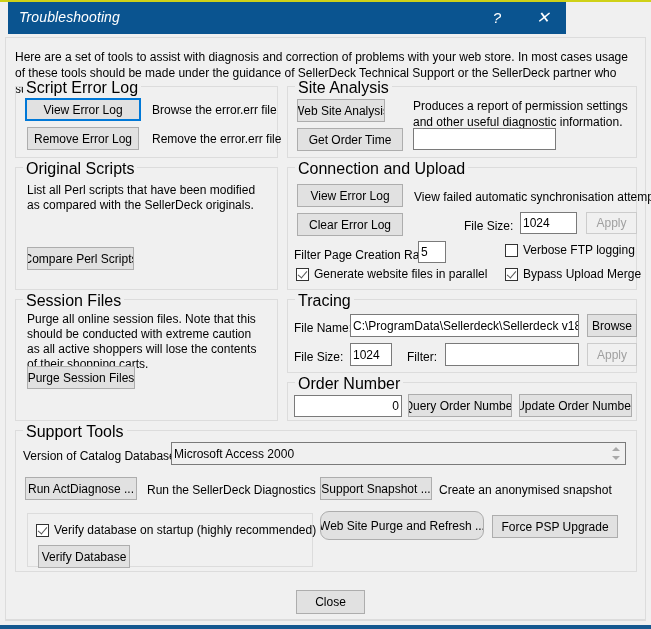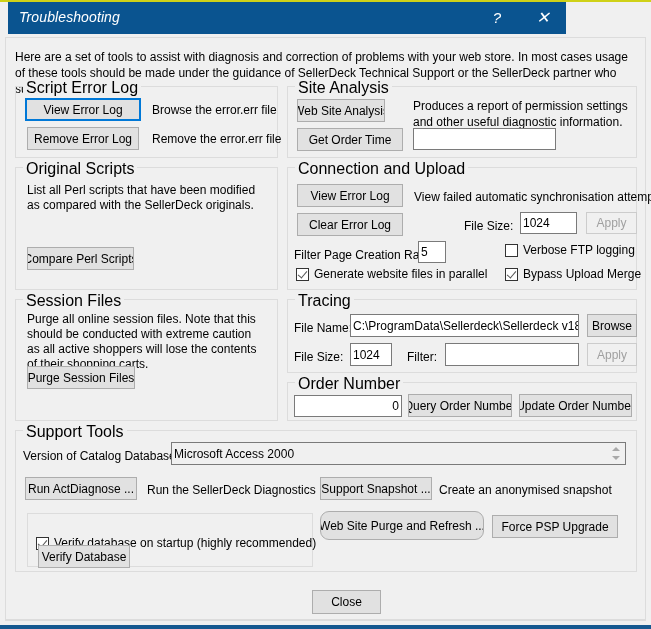--- a/index.html
+++ b/index.html
@@ -349,29 +349,29 @@
           </span>
         </div>
 
         <div class="btn" style="left:9px; top:46px; width:112px; height:23px;">Run ActDiagnose ...</div>
         <div class="label" style="left:131px; top:52px;">Run the SellerDeck Diagnostics</div>
 
         <div class="btn" style="left:304px; top:46px; width:112px; height:23px;">Support Snapshot ...</div>
         <div class="label" style="left:423px; top:52px;">Create an anonymised snapshot</div>
 
         <div class="innerbox" style="left:11px; top:82px; width:286px; height:54px;">
-          <div class="cbx" style="left:8px; top:22px;">
+          <div class="cbx" style="left:8px; top:9px;">
             <span class="box checked"></span>
             <span>Verify database on startup (highly recommended)</span>
           </div>
           <div class="btn" style="left:10px; top:31px; width:92px; height:23px;">Verify Database</div>
         </div>
 
         <div class="btn" style="left:304px; top:80px; width:164px; height:29px;border-radius:9px;">Web Site Purge and Refresh ...</div>
         <div class="btn" style="left:476px; top:84px; width:126px; height:23px;">Force PSP Upgrade</div>
       </div>
 
-      <div class="btn" style="left:290px; top:552px; width:69px; height:24px;margin-left:16px;">Close</div>
+      <div class="btn" style="left:290px; top:552px; width:69px; height:24px;">Close</div>
       <div class="footer-sep"></div>
 
     </div>
   </div>
 </div>
 
 </body></html>

